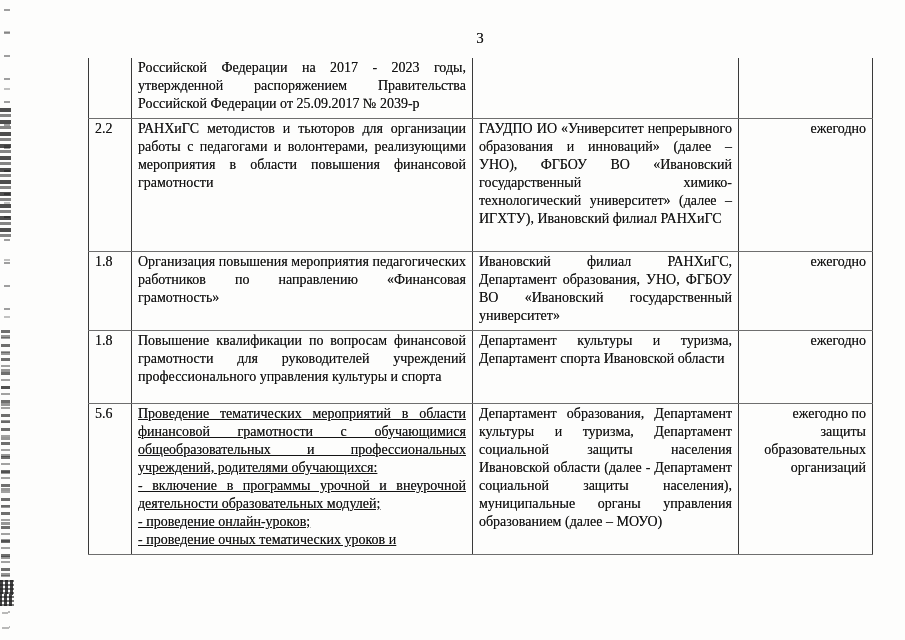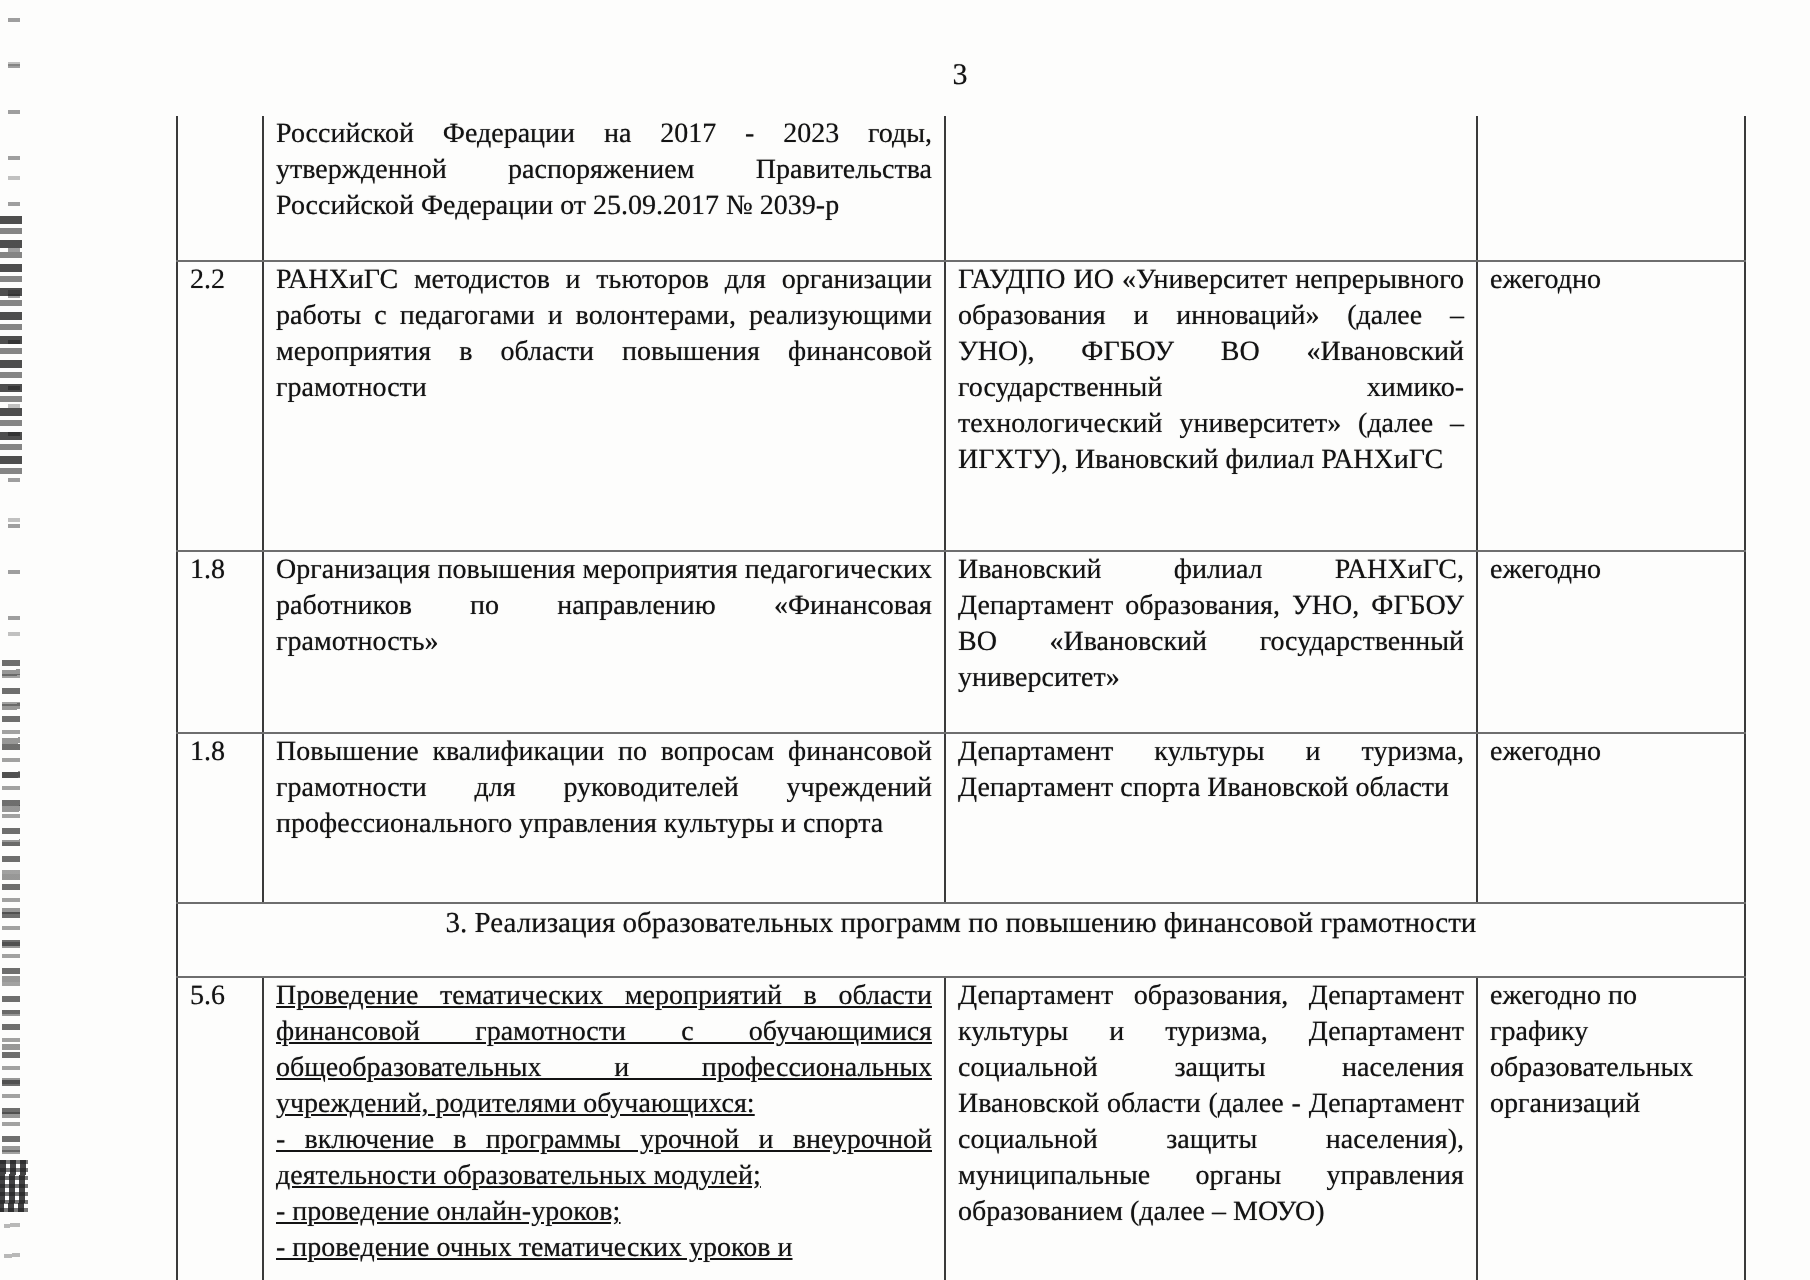--- a/index.html
+++ b/index.html
@@ -16,33 +16,33 @@
   .doc-table-wrap{
     position:absolute;left:88px;top:58px;width:784px;
   }
   table.doc{
     border-collapse:collapse;table-layout:fixed;width:784px;
     font-size:14px;line-height:18px;
   }
   table.doc td{
     border:1px solid #3a3a3a;
     vertical-align:top;
-    padding:1px 6px 17px 6px;
+    padding:1px 6px 5px 6px;
     overflow:hidden;
   }
   table.doc tr.r-cont td{border-top:none;}
   table.doc td{border-top-color:#6e6e6e;border-bottom-color:#6e6e6e;}
   .col-num{width:43px;}
   .col-act{width:341px;}
   .col-org{width:266px;}
   .col-freq{width:134px;}
   td.num{padding-left:2px;padding-right:2px;}
   td.act{text-align:justify;}
   td.org{text-align:justify;}
-  td.freq{text-align:left;}
+  td.freq{text-align:right;}
   td.pre{white-space:pre-line;text-decoration:underline;}
   td.section{
     text-align:center;font-size:14.5px;padding-top:0;padding-bottom:1px;
   }
   table.doc td, .page-number{
     text-shadow:0 0 .4px rgba(10,10,10,.65);
   }
   
   .scan-noise{position:absolute;pointer-events:none;}
   .noise-a{ 
@@ -115,28 +115,25 @@
       <td class="freq">ежегодно</td>
     </tr>
 
     <tr>
       <td class="num" style="height:66px">1.8</td>
       <td class="act">Повышение квалификации по вопросам финансовой грамотности для руководителей учреждений профессионального управления культуры и спорта</td>
       <td class="org">Департамент культуры и туризма, Департамент спорта Ивановской области</td>
       <td class="freq">ежегодно</td>
     </tr>
 
-    <tr>
-      <td class="section" colspan="4">3. Реализация образовательных программ по повышению финансовой грамотности</td>
-    </tr>
 
     <tr>
       <td class="num" style="height:142px">5.6</td>
       <td class="act pre">Проведение тематических мероприятий в области финансовой грамотности с обучающимися общеобразовательных и профессиональных учреждений, родителями обучающихся:
 - включение в программы урочной и внеурочной деятельности образовательных модулей;
 - проведение онлайн-уроков;
 - проведение очных тематических уроков и</td>
       <td class="org">Департамент образования, Департамент культуры и туризма, Департамент социальной защиты населения Ивановской области (далее - Департамент социальной защиты населения), муниципальные органы управления образованием (далее – МОУО)</td>
-      <td class="freq">ежегодно по графику образовательных организаций</td>
+      <td class="freq">ежегодно по защиты образовательных организаций</td>
     </tr>
   </tbody>
     </table>
 </div>
 
 </body></html>

